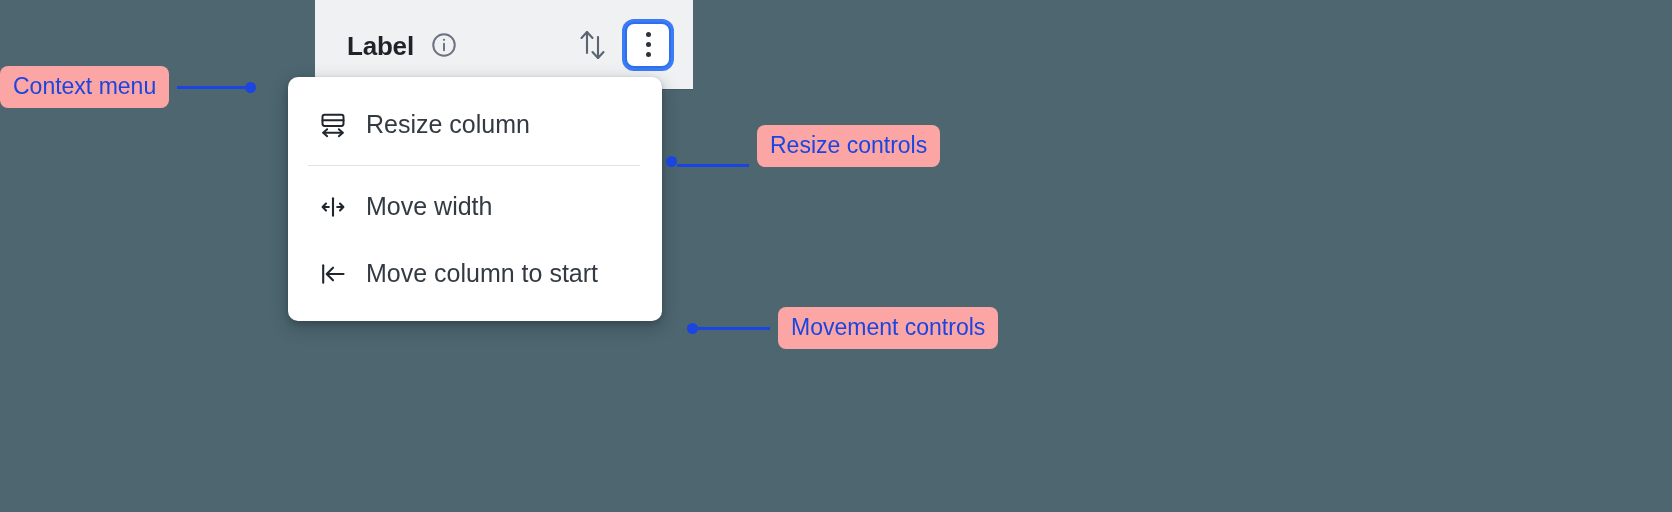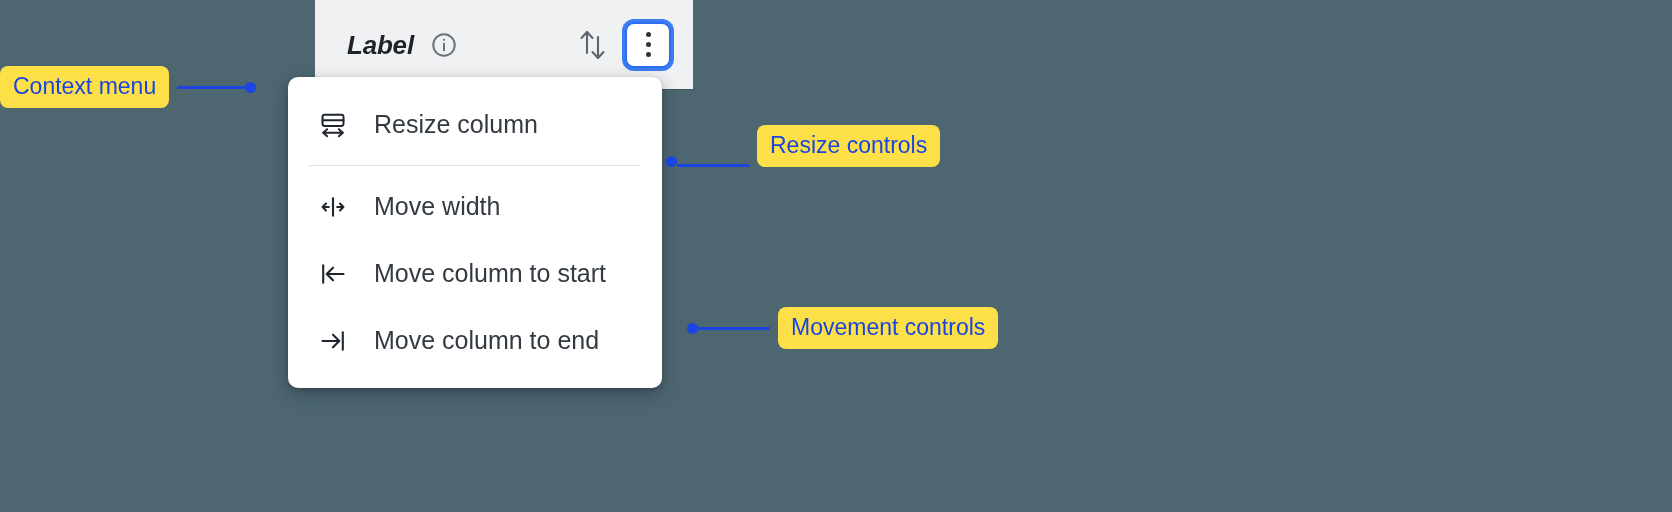--- a/index.html
+++ b/index.html
@@ -25,24 +25,23 @@
     background: #eff1f3;
     border-radius: 0 0 0 0;
     box-sizing: border-box;
     display: flex;
     align-items: center;
     padding: 0 22px 0 32px;
     box-shadow: 0 1px 0 rgba(0,0,0,0.10);
   }
   #column-header .hdr-left {
     display: flex;
-    align-items: center;
+    align-items: flex-end;
     gap: 16px;
     flex: 1;
-    font-style: italic;
   }
   .hdr-title {
     font-size: 26px;
     font-weight: bold;
     color: #1f2328;
     letter-spacing: -0.2px;
     line-height: 1;
   }
   .info-icon {
     width: 28px;
@@ -90,21 +89,21 @@
     width: 374px;
     background: #ffffff;
     border-radius: 10px;
     padding: 14px 0 14px 0;
     box-shadow: 0 6px 18px rgba(20,28,36,0.30), 0 2px 5px rgba(20,28,36,0.22);
     box-sizing: border-box;
   }
   .menu-item {
     display: flex;
     align-items: center;
-    gap: 26px;
+    gap: 18px;
     height: 67px;
     padding: 0 24px 0 30px;
     cursor: pointer;
     box-sizing: border-box;
     text-align: center;
   }
   .menu-item .mi-icon {
     width: 30px;
     height: 30px;
     flex: 0 0 30px;
@@ -125,21 +124,21 @@
   }
 
   
   .annotation {
     position: absolute;
     display: flex;
     align-items: center;
     height: 38px;
   }
   .anno-pill {
-    background: #fde047;
+    background: #fca5a5;
     color: #1a45e0;
     font-size: 23px;
     line-height: 1;
     border-radius: 8px;
     padding: 9px 13px 10px 13px;
     white-space: nowrap;
   }
   .anno-line {
     height: 3px;
     background: #1a45e0;
@@ -227,30 +226,20 @@
     <span class="mi-icon">
       <svg viewBox="0 0 24 24" width="28" height="28" fill="none" stroke="#20262e" stroke-width="1.8" stroke-linecap="round" stroke-linejoin="round">
         <line x1="3.6" y1="4.6" x2="3.6" y2="19.4"></line>
         <line x1="21" y1="12" x2="7.2" y2="12"></line>
         <polyline points="12,6.6 6.6,12 12,17.4"></polyline>
       </svg>
     </span>
     <span class="mi-label">Move column to start</span>
   </div>
 
-  <div class="menu-item">
-    <span class="mi-icon">
-      <svg viewBox="0 0 24 24" width="28" height="28" fill="none" stroke="#20262e" stroke-width="1.8" stroke-linecap="round" stroke-linejoin="round">
-        <line x1="20.4" y1="4.6" x2="20.4" y2="19.4"></line>
-        <line x1="3" y1="12" x2="16.8" y2="12"></line>
-        <polyline points="12,6.6 17.4,12 12,17.4"></polyline>
-      </svg>
-    </span>
-    <span class="mi-label">Move column to end</span>
-  </div>
 
 </div>
 
 <div class="annotation" id="anno-context-menu">
   <div class="anno-pill">Context menu</div>
   <div class="anno-line"></div>
   <div class="anno-dot"></div>
 </div>
 
 <div class="annotation" id="anno-resize">

